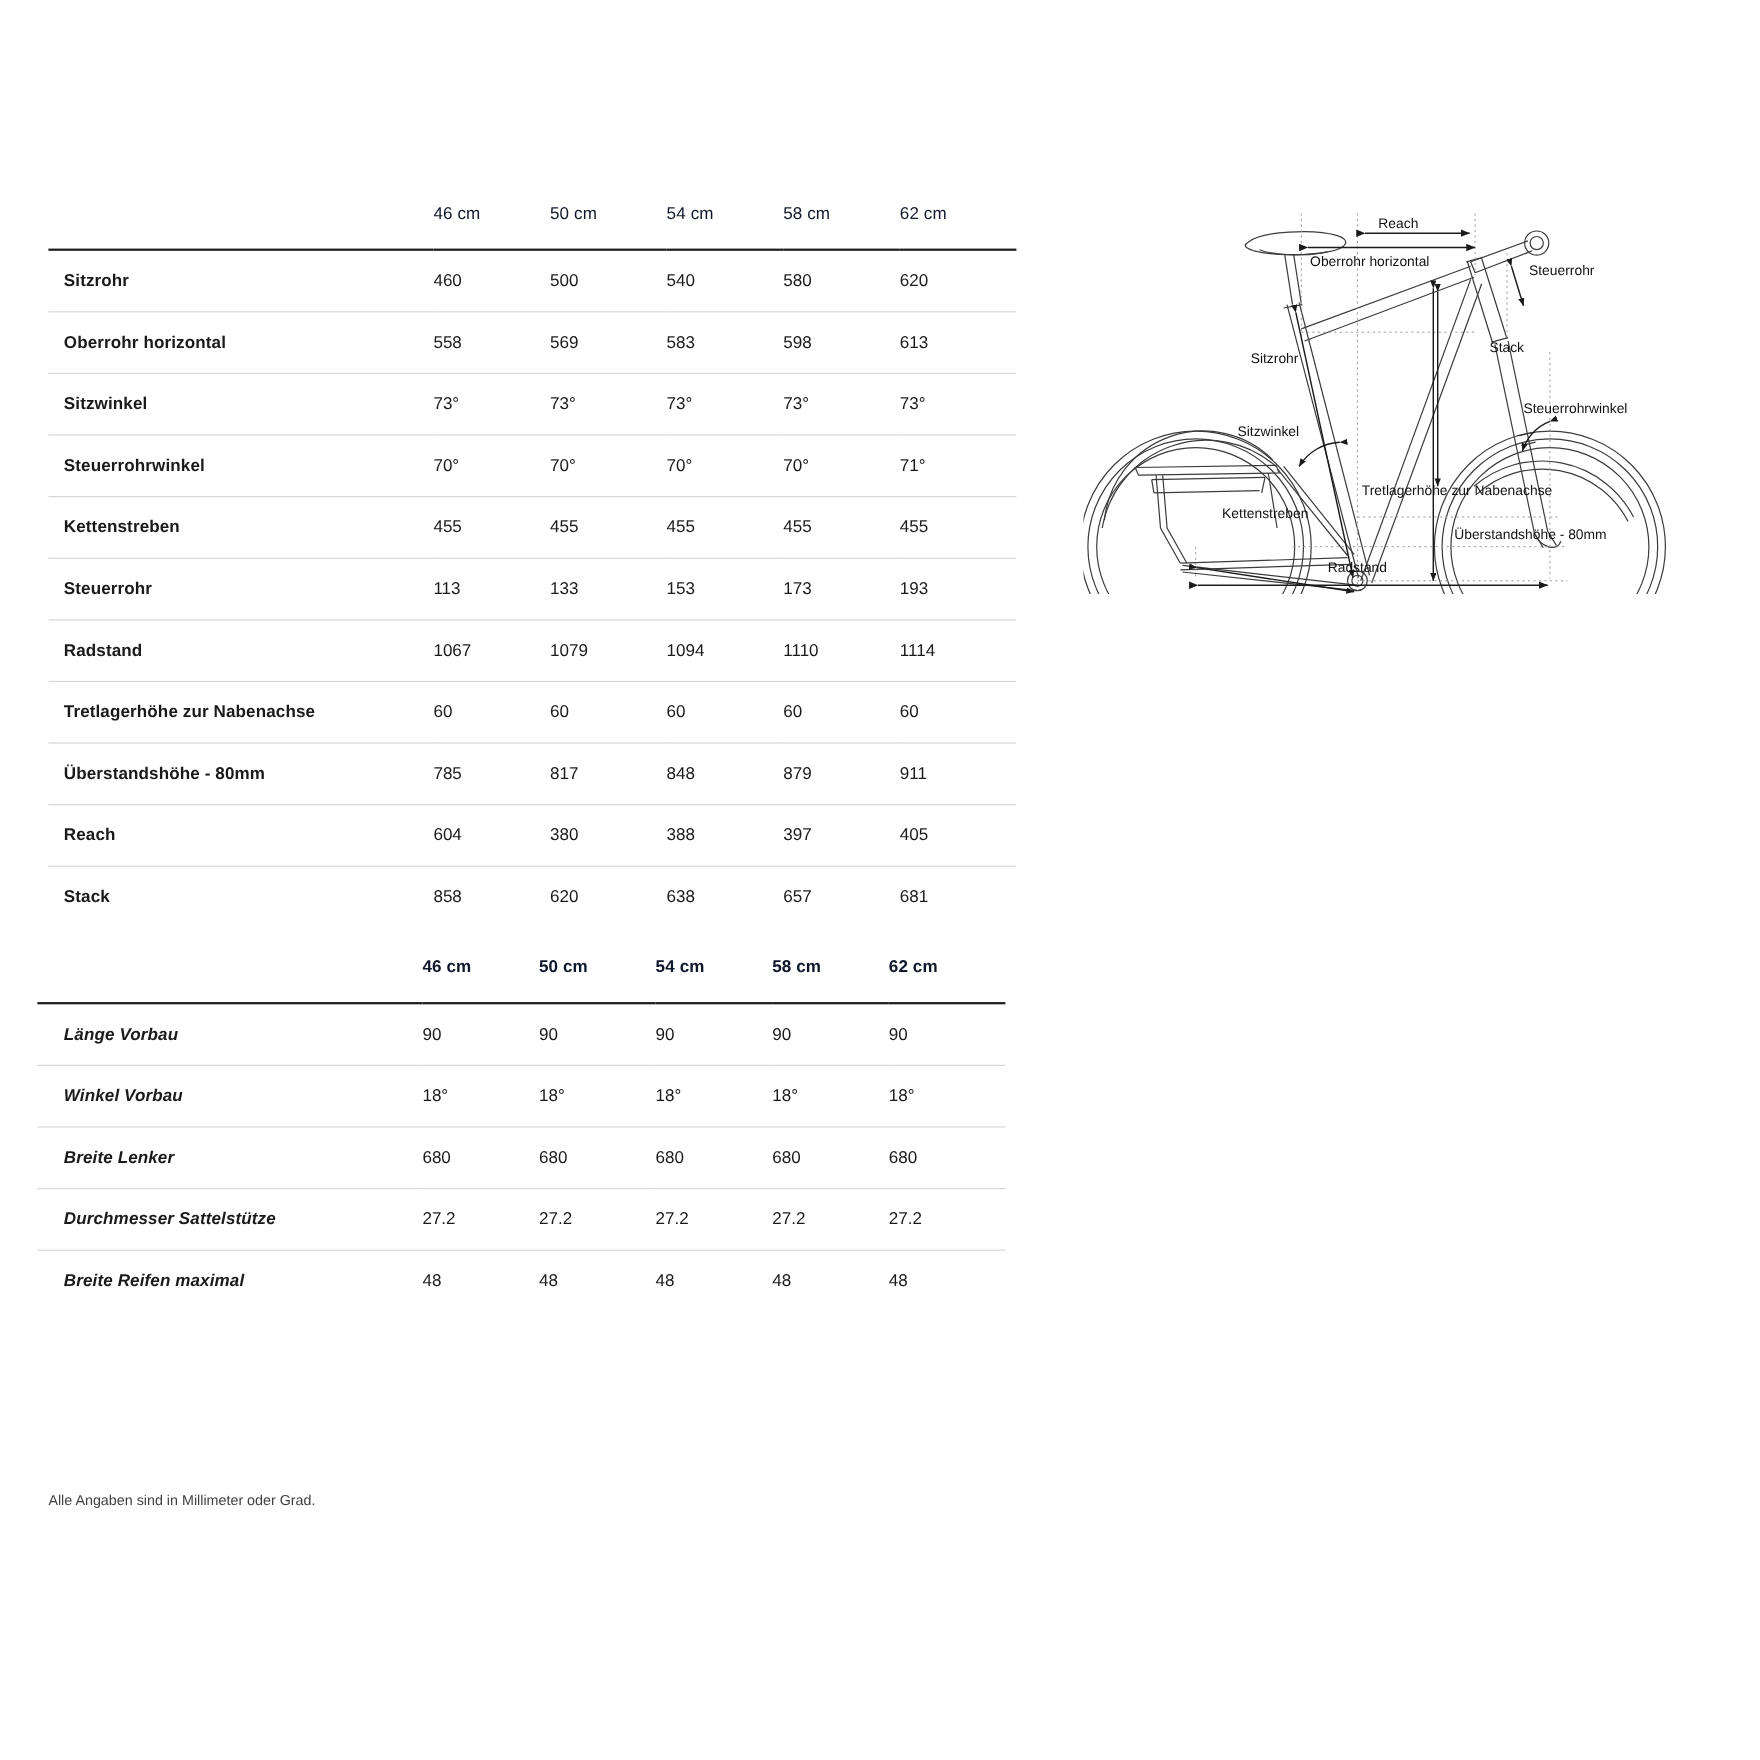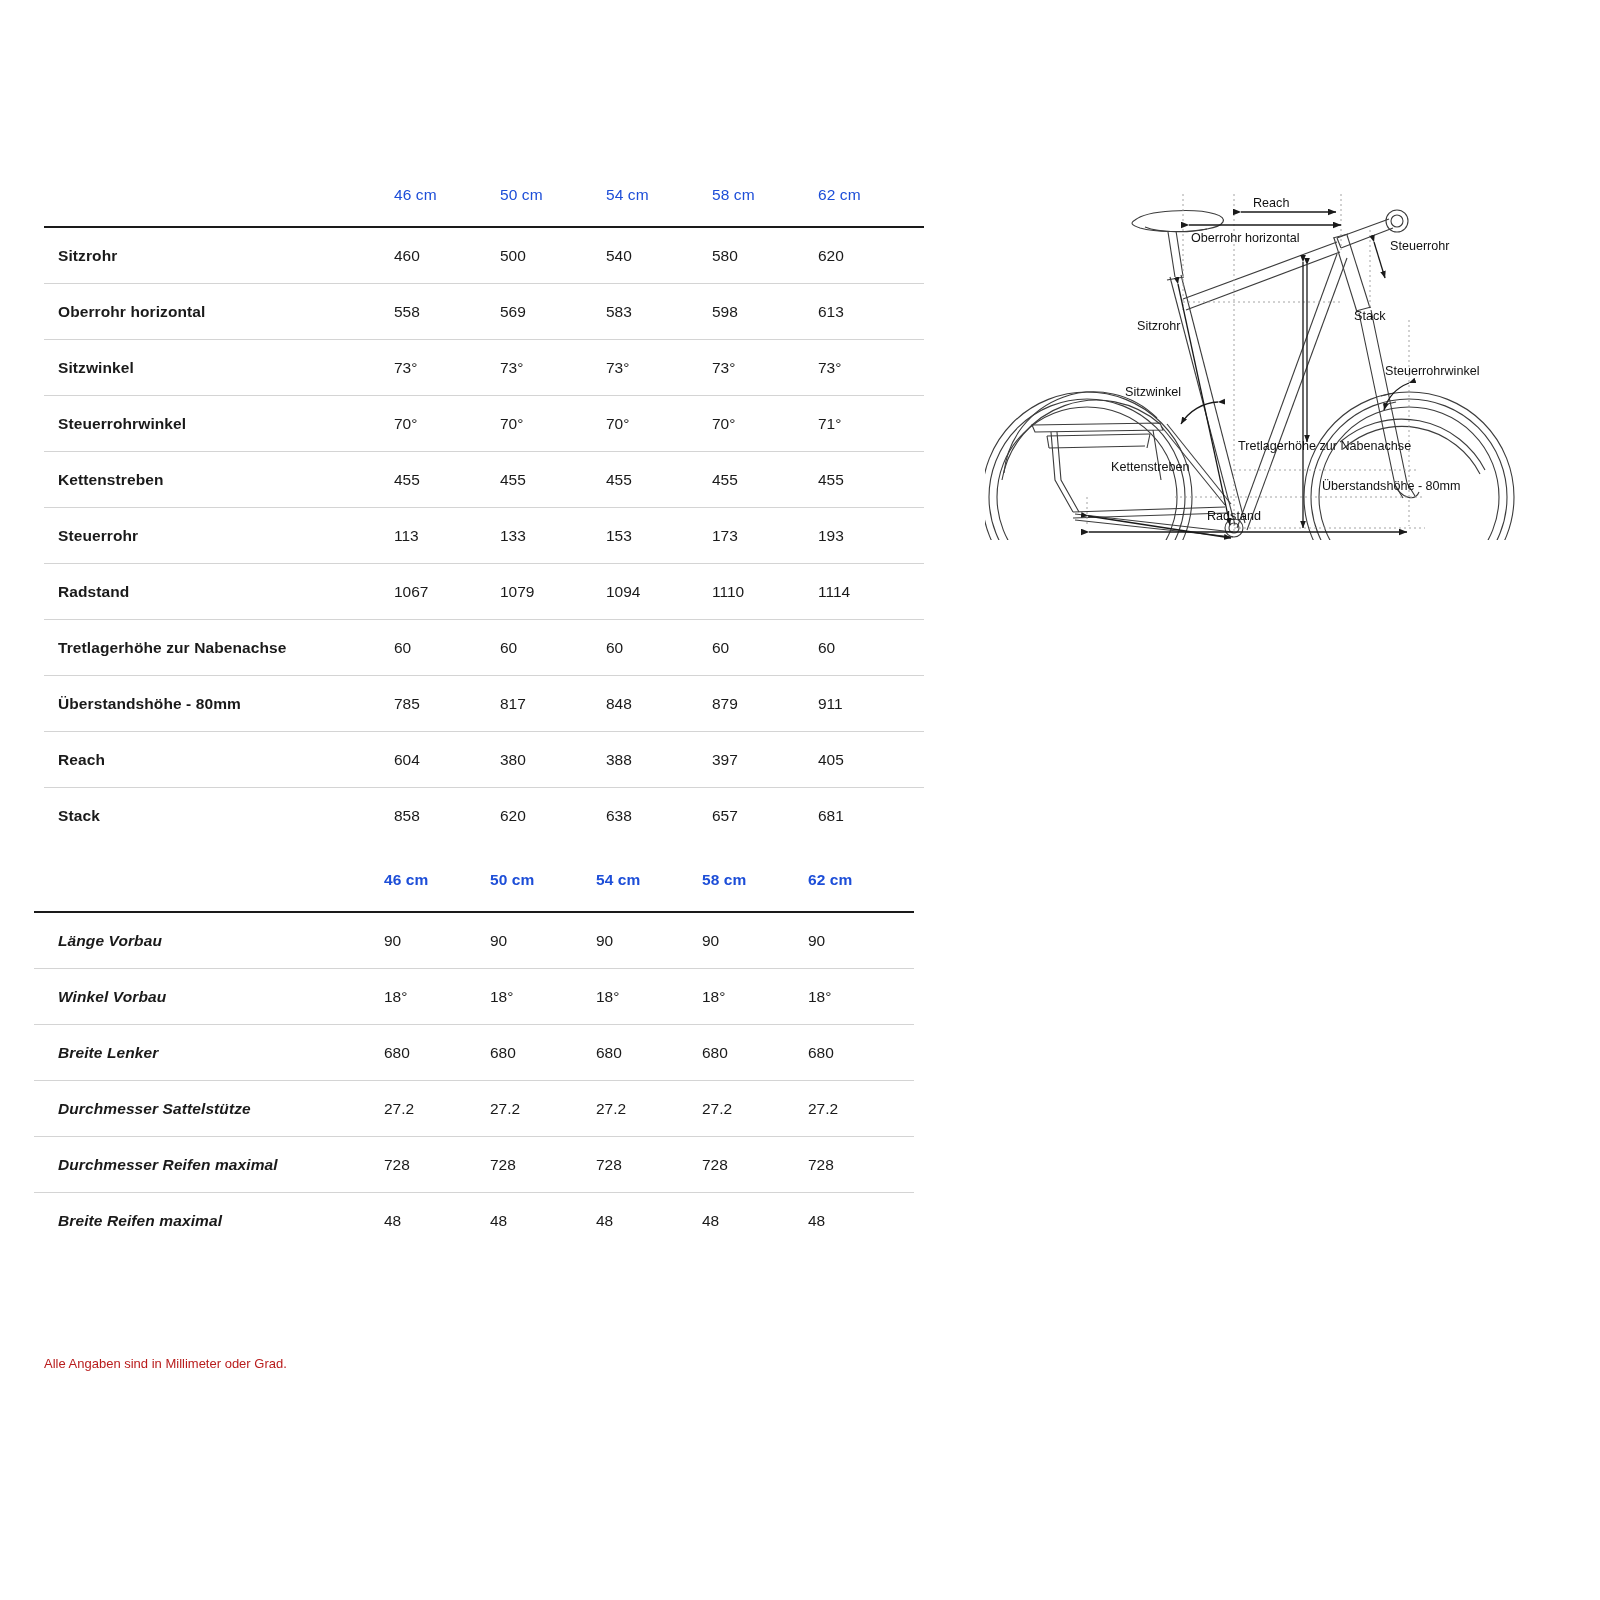--- a/index.html
+++ b/index.html
@@ -30,21 +30,21 @@
     table-layout: fixed;
   }
   table.geo col.labelcol { width: 350px; }
   table.geo col.datacol  { width: 106px; }
 
   table.geo thead th {
     font-size: 15.5px;
     font-weight: normal;
     text-align: left;
     padding: 0 0 22px 0;
-    color: #1d4ed8;
+    color: #0f172a;
     letter-spacing: .1px;
   }
   table.geo thead th.lbl { padding-left: 2px; }
 
   table.geo.t2 thead th { font-weight: bold; }
 
   table.geo thead tr th {
     border-bottom: 2.6px solid #1a1a1a;
   }
 
@@ -66,21 +66,21 @@
   table.geo.t2 { margin-left: -10px; }
   table.geo.t2 col.labelcol { width: 350px; }
   table.geo.t2 tbody td.lbl { padding-left: 24px; font-style: italic; }
   table.geo.t2 thead th.lbl { padding-left: 12px; }
 
   .footnote {
     position: absolute;
     left: 44px;
     top: 1356px;
     font-size: 13px;
-    color: #b91c1c;
+    color: #404040;
     font-weight: normal;
   }
 
   
   .diagram {
     position: absolute;
     left: 985px;
     top: 180px;
     width: 545px;
     height: 360px;
@@ -253,28 +253,20 @@
         <td>680</td>
         <td>680</td>
       </tr>
       <tr>
         <td class="lbl">Durchmesser Sattelstütze</td>
         <td>27.2</td>
         <td>27.2</td>
         <td>27.2</td>
         <td>27.2</td>
         <td>27.2</td>
-      </tr>
-      <tr>
-        <td class="lbl">Durchmesser Reifen maximal</td>
-        <td>728</td>
-        <td>728</td>
-        <td>728</td>
-        <td>728</td>
-        <td>728</td>
       </tr>
       <tr>
         <td class="lbl">Breite Reifen maximal</td>
         <td>48</td>
         <td>48</td>
         <td>48</td>
         <td>48</td>
         <td>48</td>
       </tr>
     </tbody>

